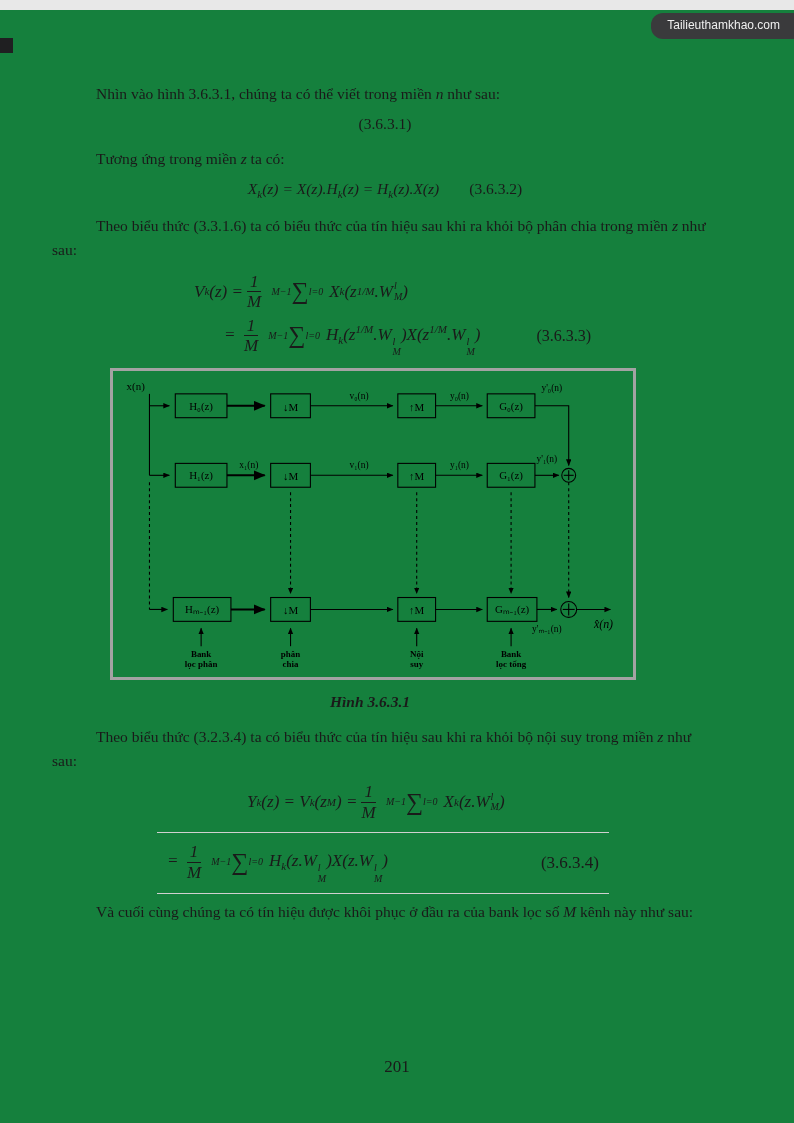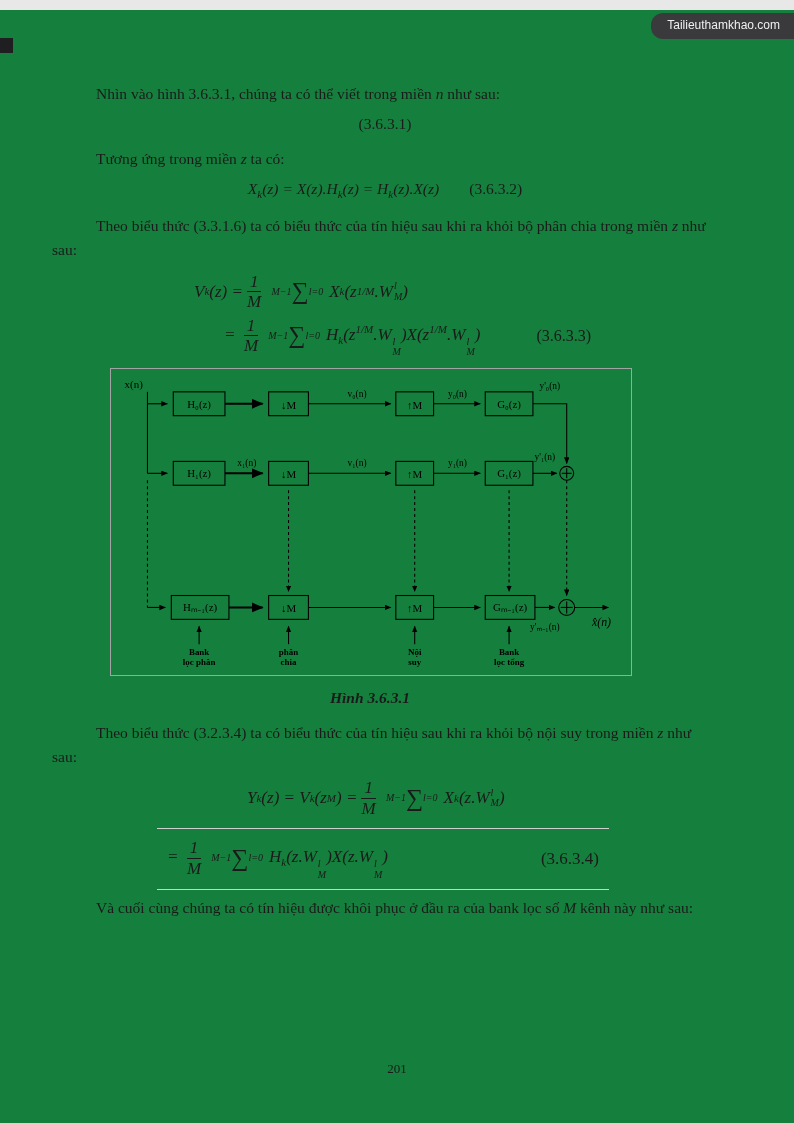--- a/index.html
+++ b/index.html
@@ -27,32 +27,32 @@
   .fn{border-bottom:1px solid #1a1a1a;padding:0 3px;}
   .bigsum{display:inline-flex;align-items:center;vertical-align:middle;
           margin:0 6px;line-height:1;}
   .slim{font-size:10px;}
   .sg{font-size:24px;font-style:normal;line-height:.85;}
   .wss{display:inline-flex;flex-direction:column;align-items:flex-start;font-size:10px;
        line-height:1.05;vertical-align:-5px;margin-left:1px;}
   sub,sup{font-size:11px;}
   
   figure{margin:10px 0 0 58px;padding:0;}
-  .figbox{width:520px;height:306px;border:1px solid #a3a3a3;}
+  .figbox{width:520px;height:306px;border:3px solid #a3a3a3;}
   figcaption{width:520px;text-align:center;font-weight:bold;font-style:italic;
              font-size:15.5px;margin:10px 0 12px;}
   .fig line,.fig rect,.fig polyline,.fig circle{stroke:#000;fill:none;stroke-width:1.1;}
   .fig .bold{stroke-width:2;}
   .fig .dash{stroke-dasharray:3 3;}
   .fig text{fill:#000;stroke:none;font-size:11px;font-family:"Liberation Serif",serif;text-anchor:middle;}
   .fig text.small{font-size:9.5px;}
   .fig text.lbl{font-size:9px;font-weight:bold;}
   .fig text.start{text-anchor:start;}
   .fig text.ital{font-style:italic;font-size:12px;}
-  .pagenum{position:absolute;bottom:56px;left:0;width:100%;text-align:center;font-size:13px;}
+  .pagenum{position:absolute;bottom:56px;left:0;width:100%;text-align:center;font-size:17px;}
 </style>
 </head>
 <body>
 
 <div class="page">
   <div class="watermark">Tailieuthamkhao.com</div>
   <div class="corner-mark"></div>
 
   <div class="content">
     <p class="para">Nhìn vào hình 3.6.3.1, chúng ta có thể viết trong miền <i>n</i> như sau:</p>

